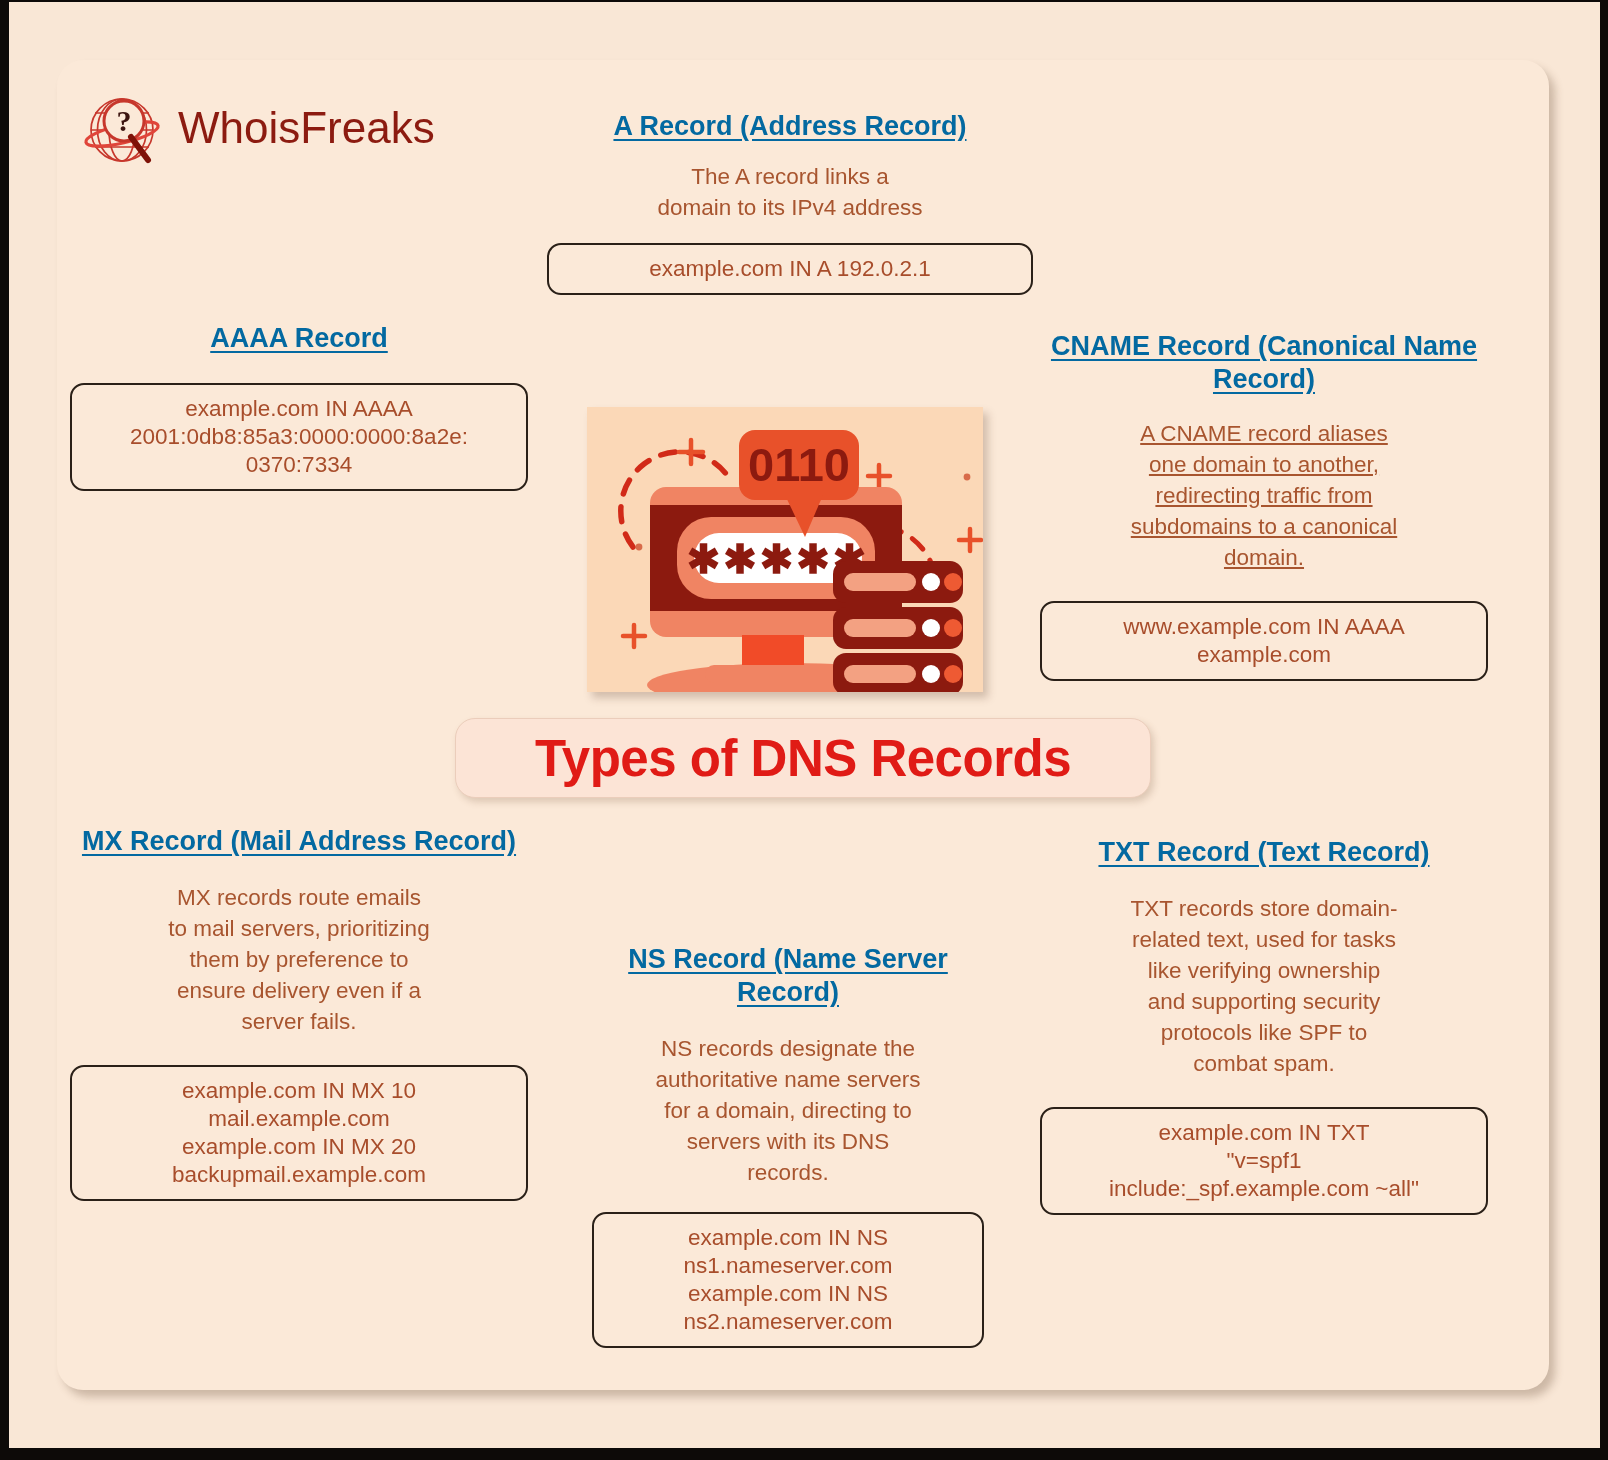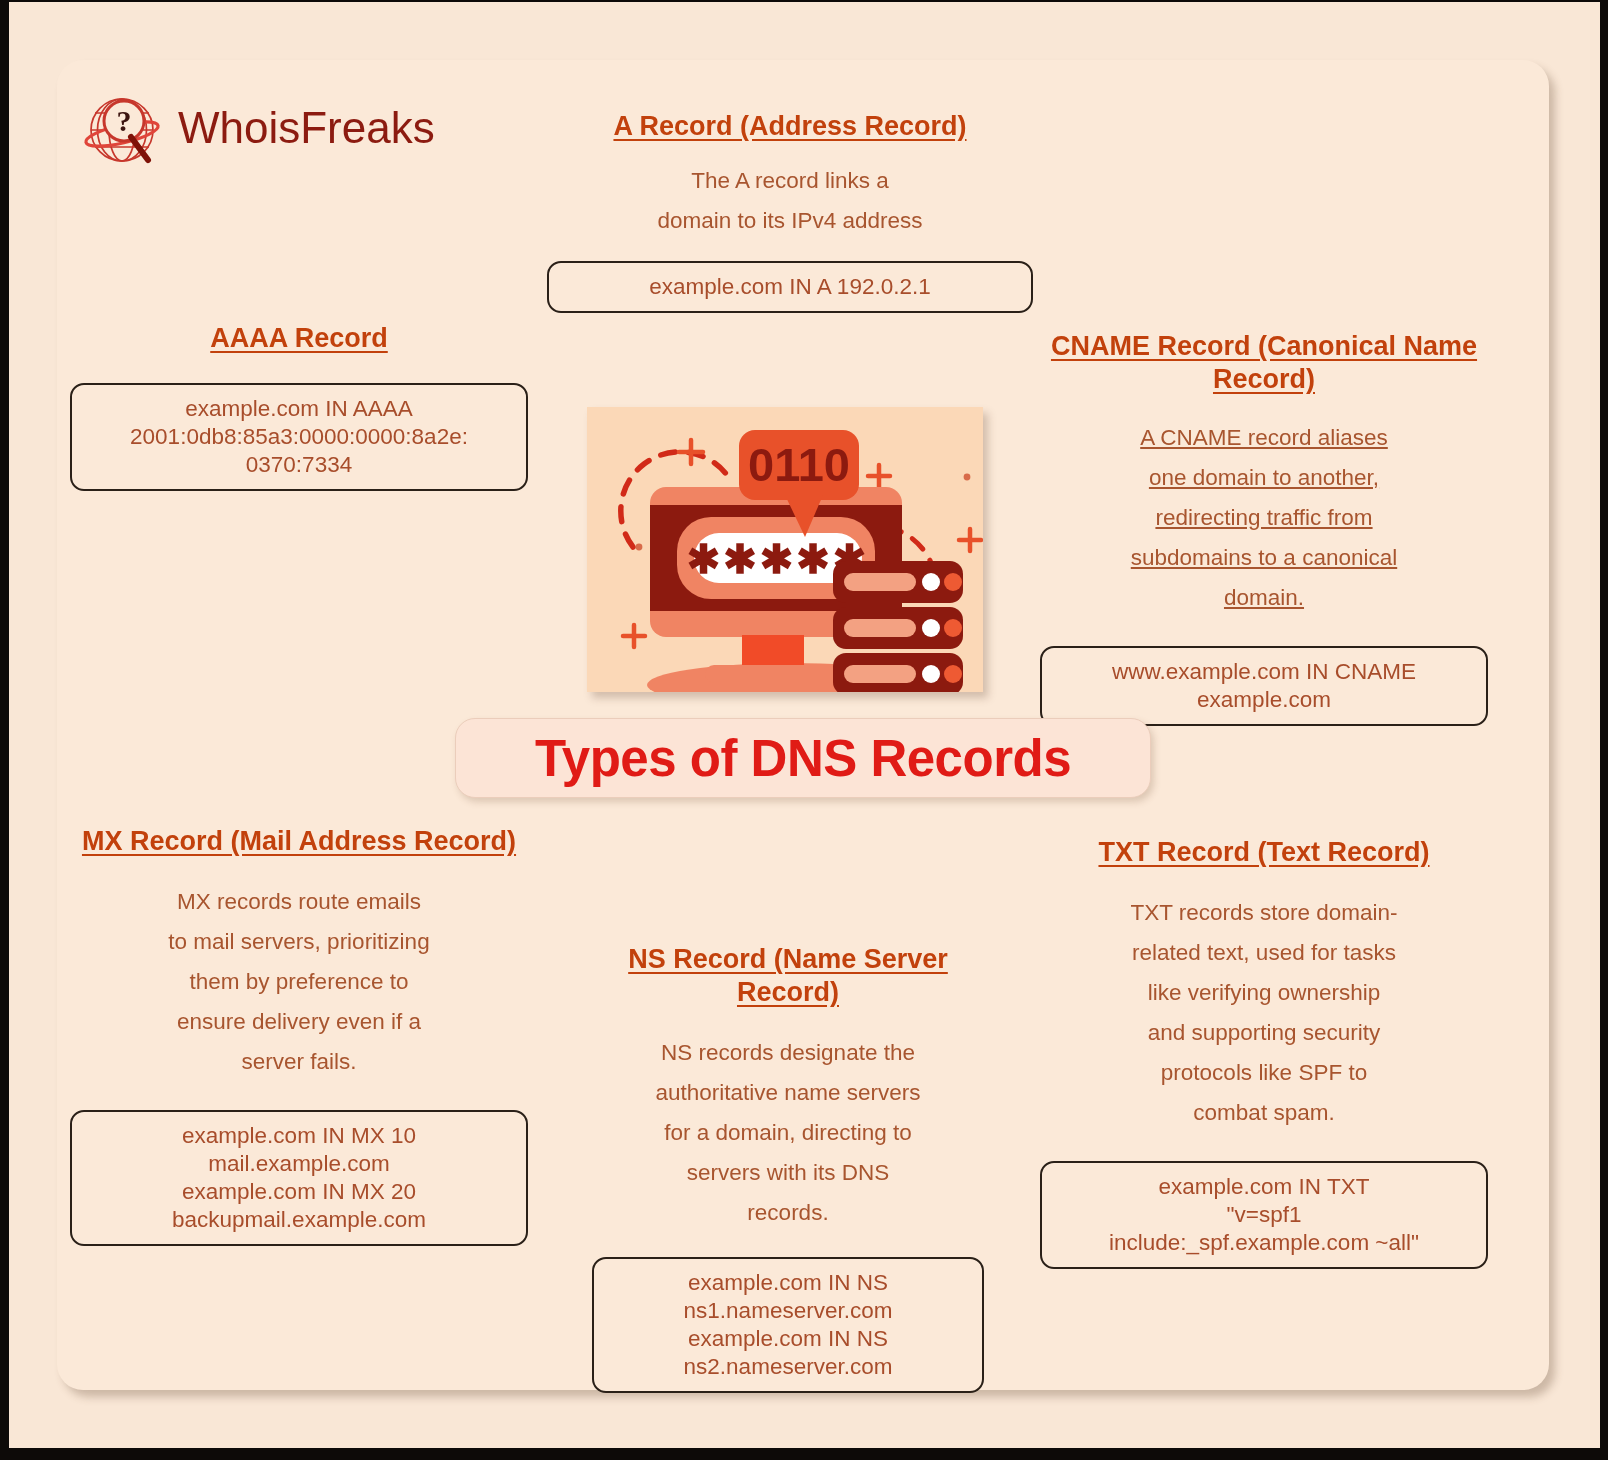--- a/index.html
+++ b/index.html
@@ -34,26 +34,26 @@
   .logo { position:absolute; left:82px; top:88px; display:flex; align-items:center; gap:10px; }
   .logo-mark { width:86px; height:80px; }
   .logo-text {
     font-size: 44px; font-weight: 400; color:#8C1B10;
     font-family:"Liberation Sans", sans-serif; letter-spacing:0px;
   }
 
   
   .block { position: absolute; }
   .rec-title {
-    color:#c2410c; font-weight:bold; text-align:center;
+    color:#0369a1; font-weight:bold; text-align:center;
     text-decoration: underline; text-underline-offset: 4px;
     font-size: 27px; line-height: 33px;
   }
   .rec-desc {
-    color:#A8552F; text-align:center; font-size: 22.5px; line-height: 40px;
+    color:#A8552F; text-align:center; font-size: 22.5px; line-height: 31px;
   }
   .code-box {
     border: 2px solid #2a2018;
     border-radius: 14px;
     background: #FBE9D8;
     color:#A84D2B;
     font-weight: normal;
     font-size: 22.5px;
     line-height: 28px;
     text-align:center;
@@ -128,21 +128,21 @@
 0370:7334</div>
   </div>
 
   <div class="block" style="left:1040px; top:330px; width:448px;">
     <div class="rec-title">CNAME Record (Canonical Name Record)</div>
     <div class="rec-desc" style="margin-top:22px; white-space:pre-line;text-decoration:underline;">A CNAME record aliases
 one domain to another,
 redirecting traffic from
 subdomains to a canonical
 domain.</div>
-    <div class="code-box" style="margin-top:28px;">www.example.com    IN    CNAME
+    <div class="code-box" style="margin-top:28px;">www.example.com    IN    AAAA
 example.com</div>
   </div>
 
   <div class="illus">
     <svg viewBox="0 0 396 285" width="396" height="285">
       <rect x="0" y="0" width="396" height="285" fill="#FBD8B7"></rect>
 
       <path d="M46 140 A58 58 0 0 1 140 68" fill="none" stroke="#D12A18" stroke-width="5.5" stroke-dasharray="15 13" stroke-linecap="round"></path>
       <path d="M300 120 A62 62 0 0 1 348 168" fill="none" stroke="#D12A18" stroke-width="5" stroke-dasharray="15 13" stroke-linecap="round"></path>
 

